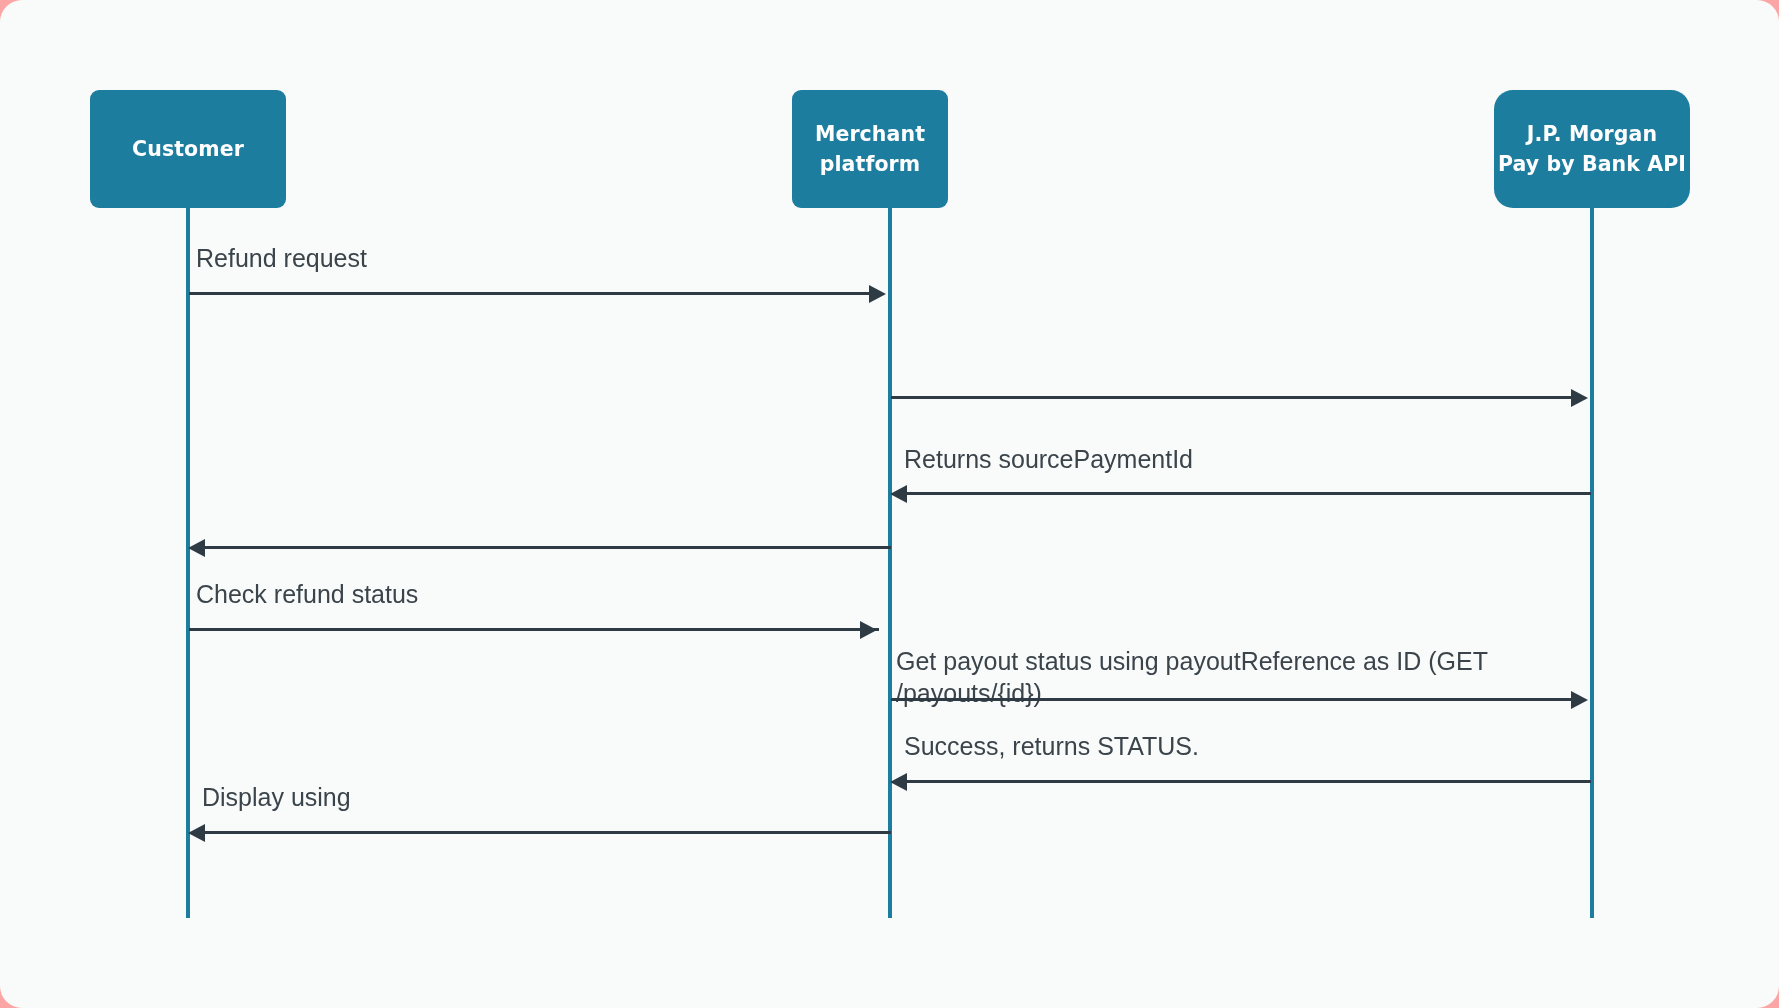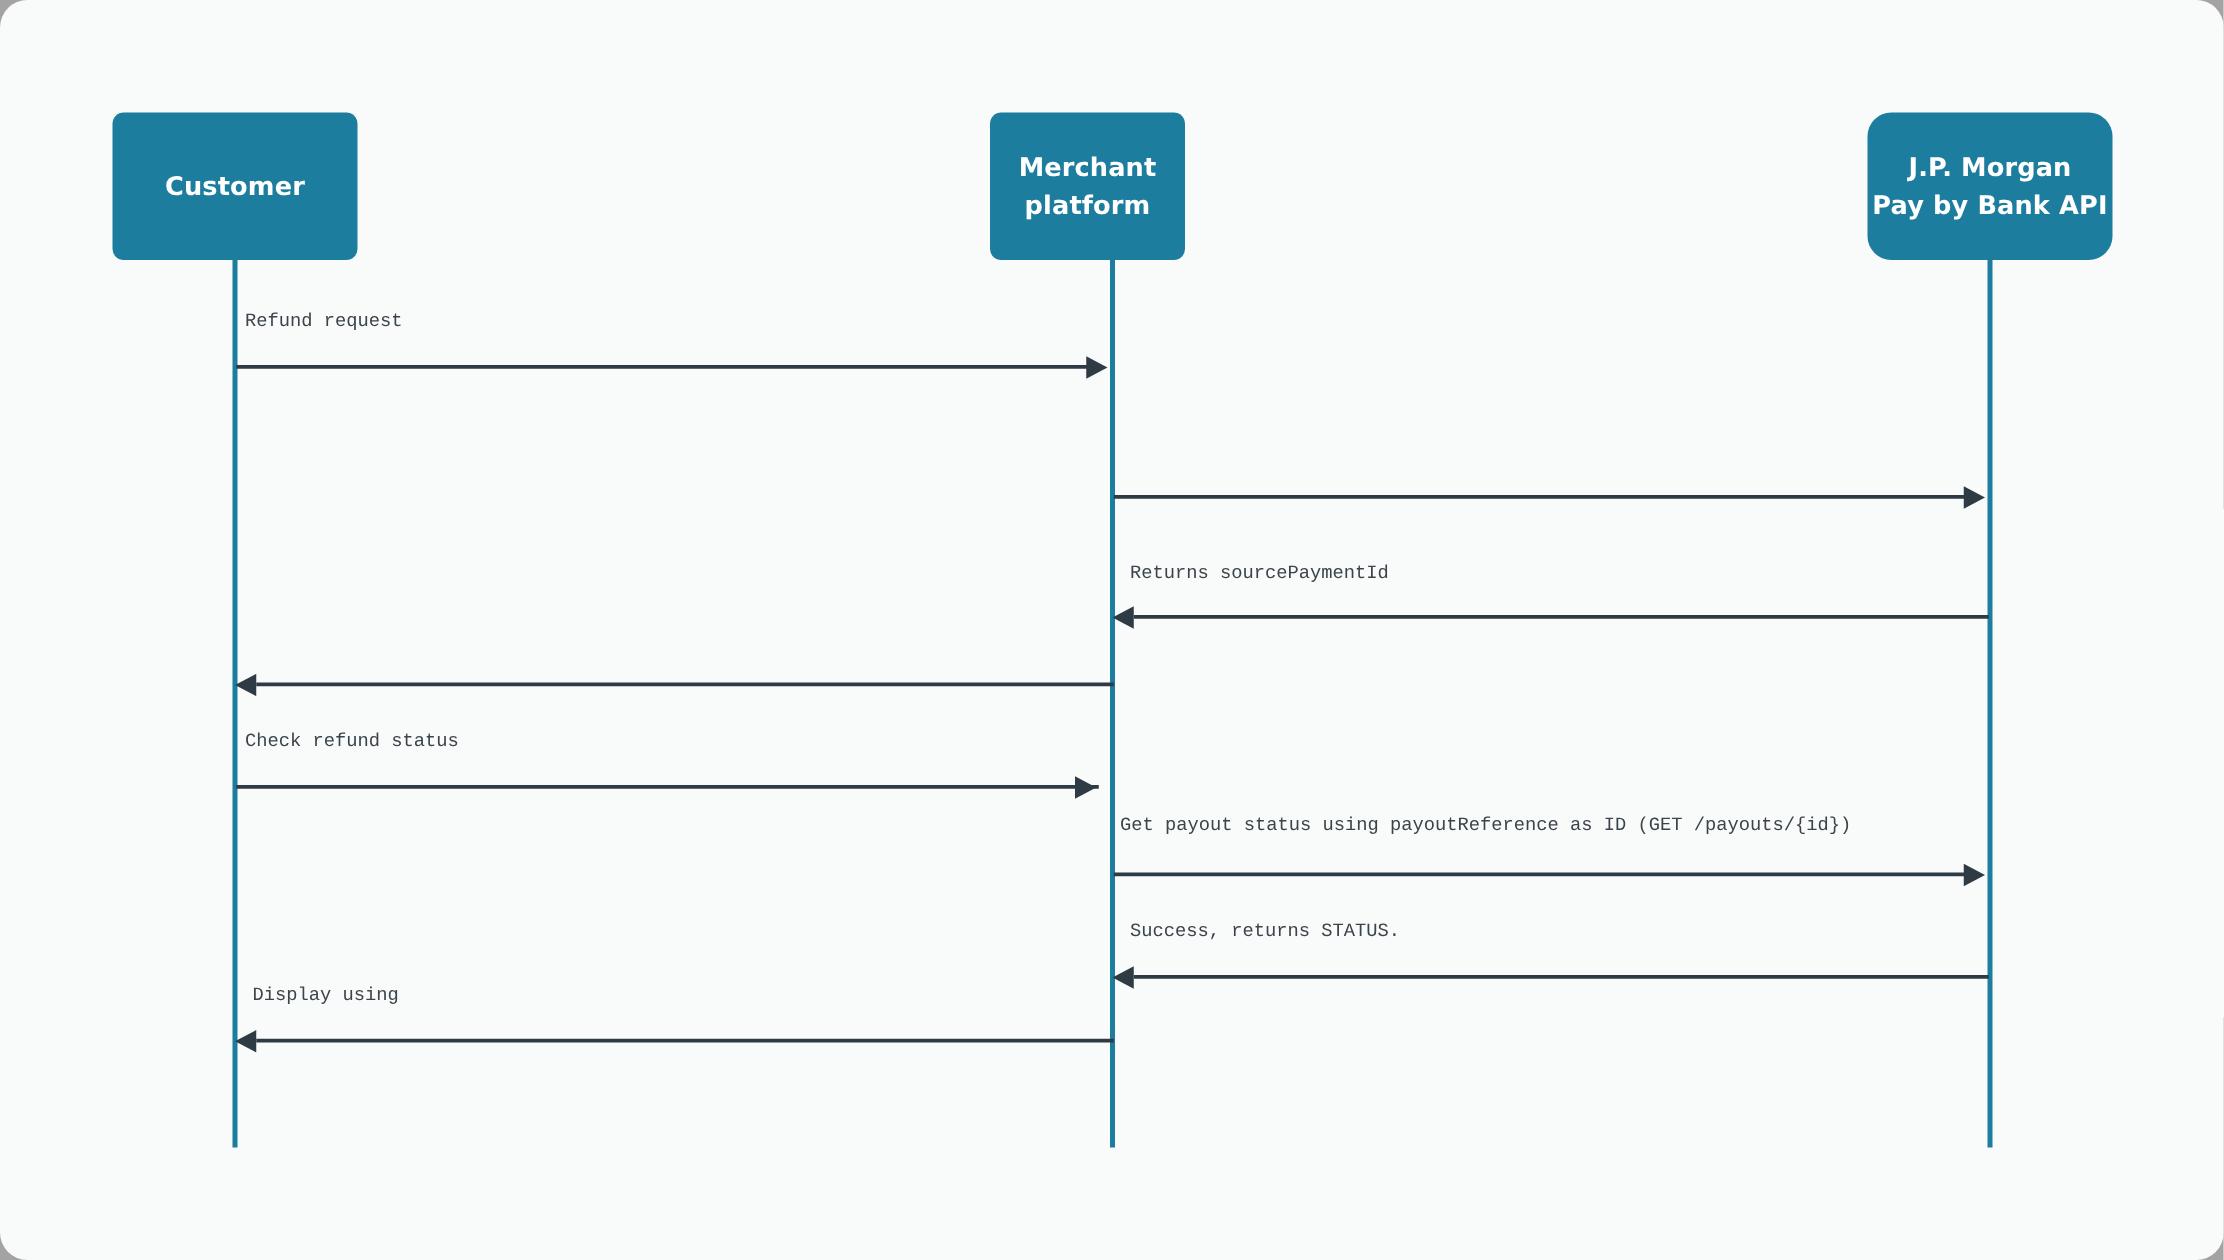--- a/index.html
+++ b/index.html
@@ -8,21 +8,21 @@
     padding: 0;
     background: #ffffff;
   }
   body {
     font-family: "DejaVu Sans", sans-serif;
   }
   #canvas {
     position: relative;
     width: 1779px;
     height: 1008px;
-    background: #a3a3a3;
+    background: #fca5a5;
     overflow: hidden;
   }
   #frame {
     position: absolute;
     left: 0; top: 0;
     width: 1779px;
     height: 1008px;
     background: #f9fbfa;
     border-radius: 22px;
   }
@@ -72,24 +72,24 @@
   }
   .arrowhead.right {
     border-left: 17px solid #2f3b44;
   }
   .arrowhead.left {
     border-right: 17px solid #2f3b44;
   }
   .msg-label {
     position: absolute;
     color: #3b444b;
-    font-size: 15px;
+    font-size: 25px;
     line-height: 32px;
     white-space: pre-line;
-    font-family: Liberation Mono, monospace;
+    font-family: Liberation Sans, sans-serif;
   }
 </style>
 </head>
 <body>
 
 <div id="canvas">
   <div id="frame"></div>
 
   <div id="diagram">
 

